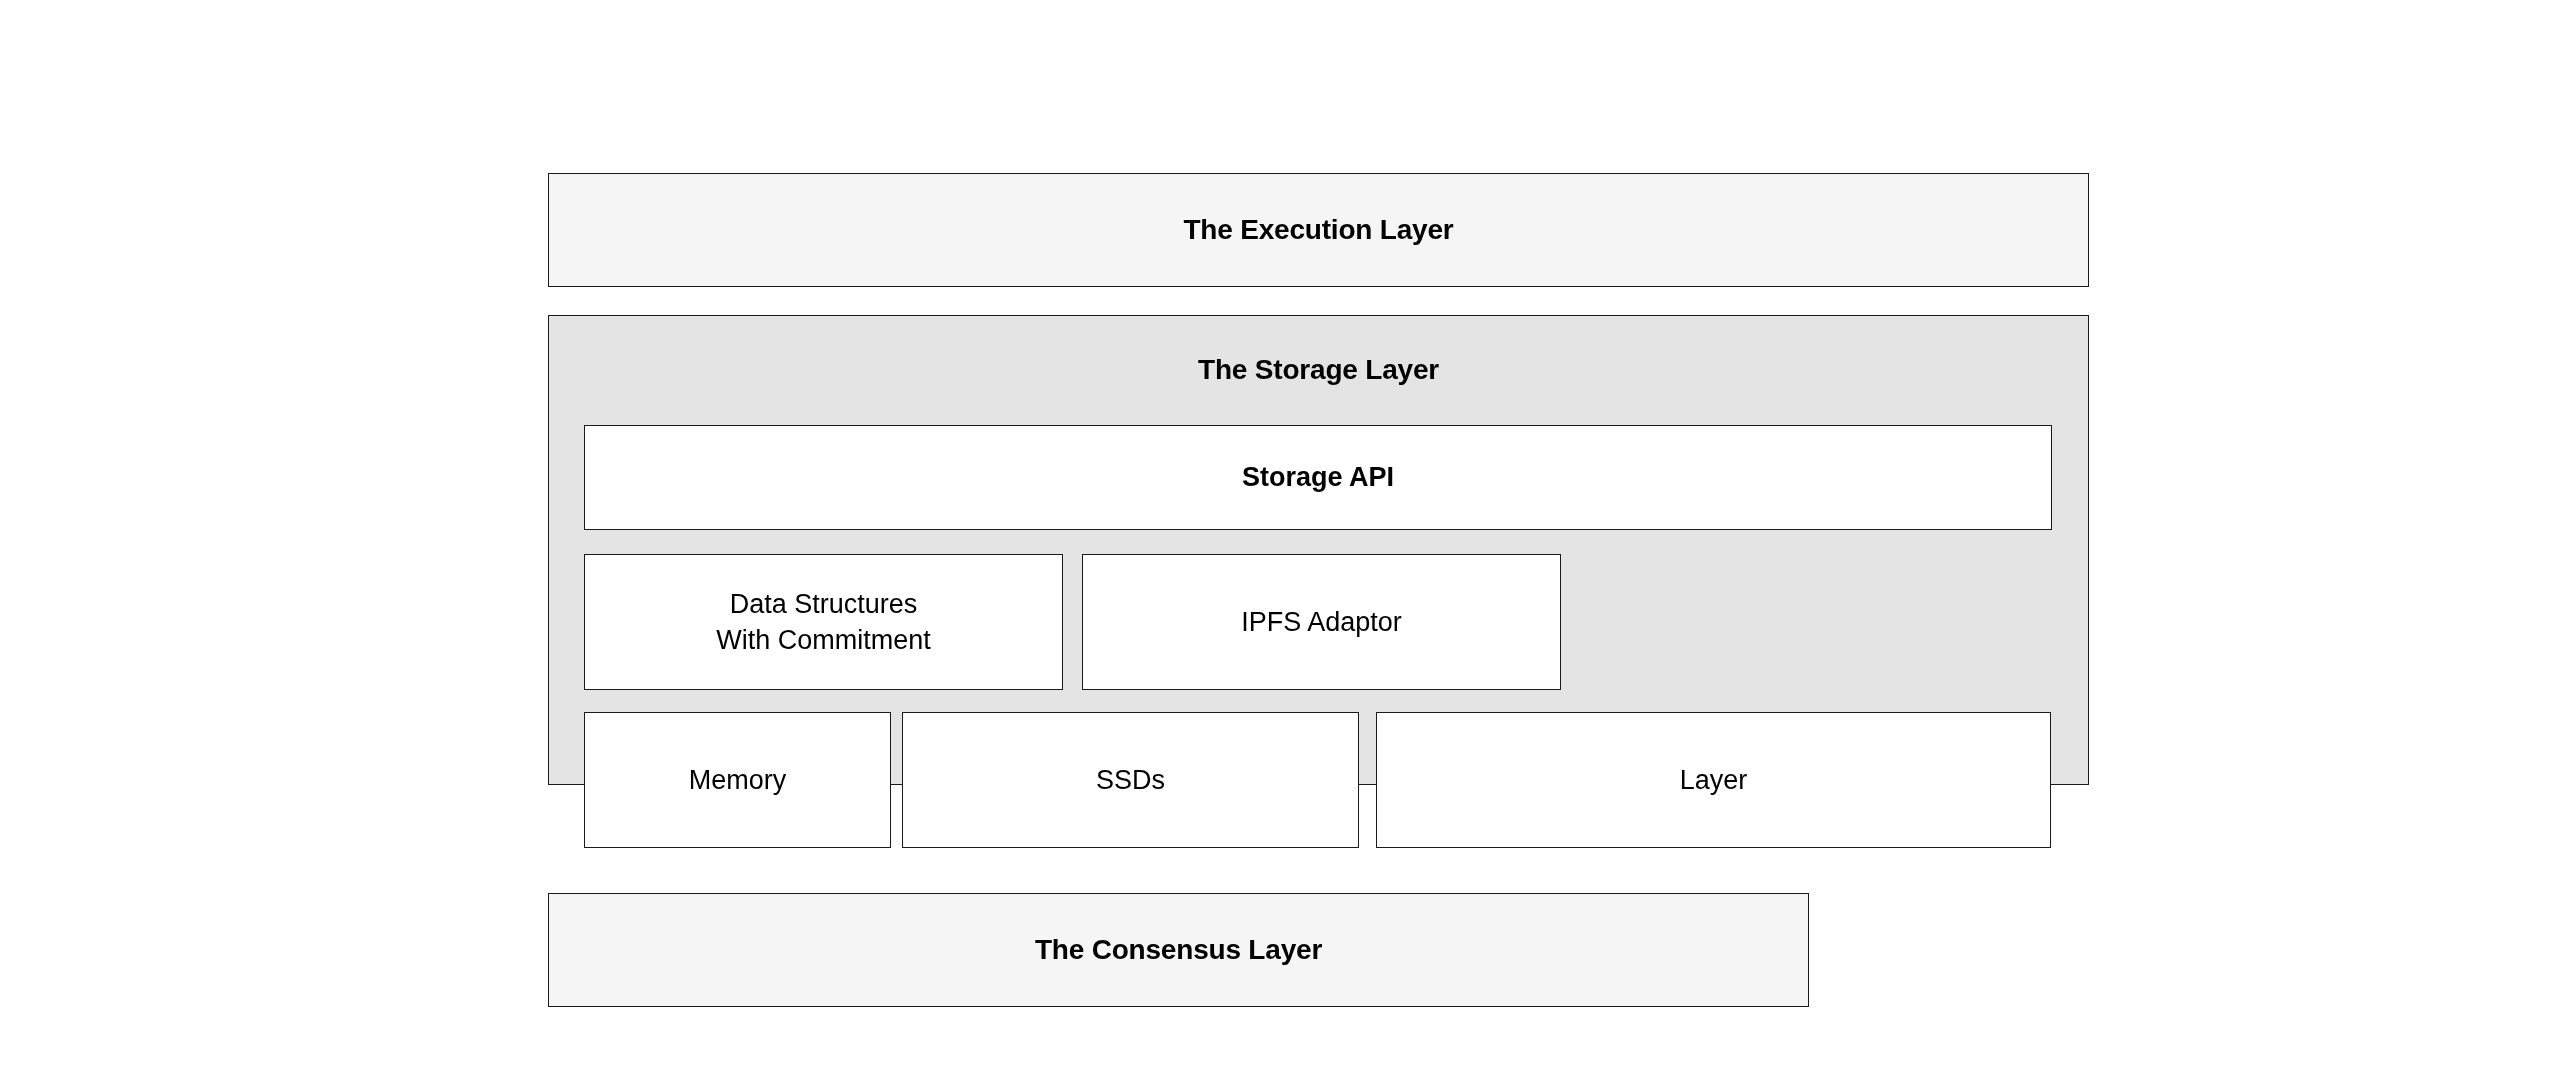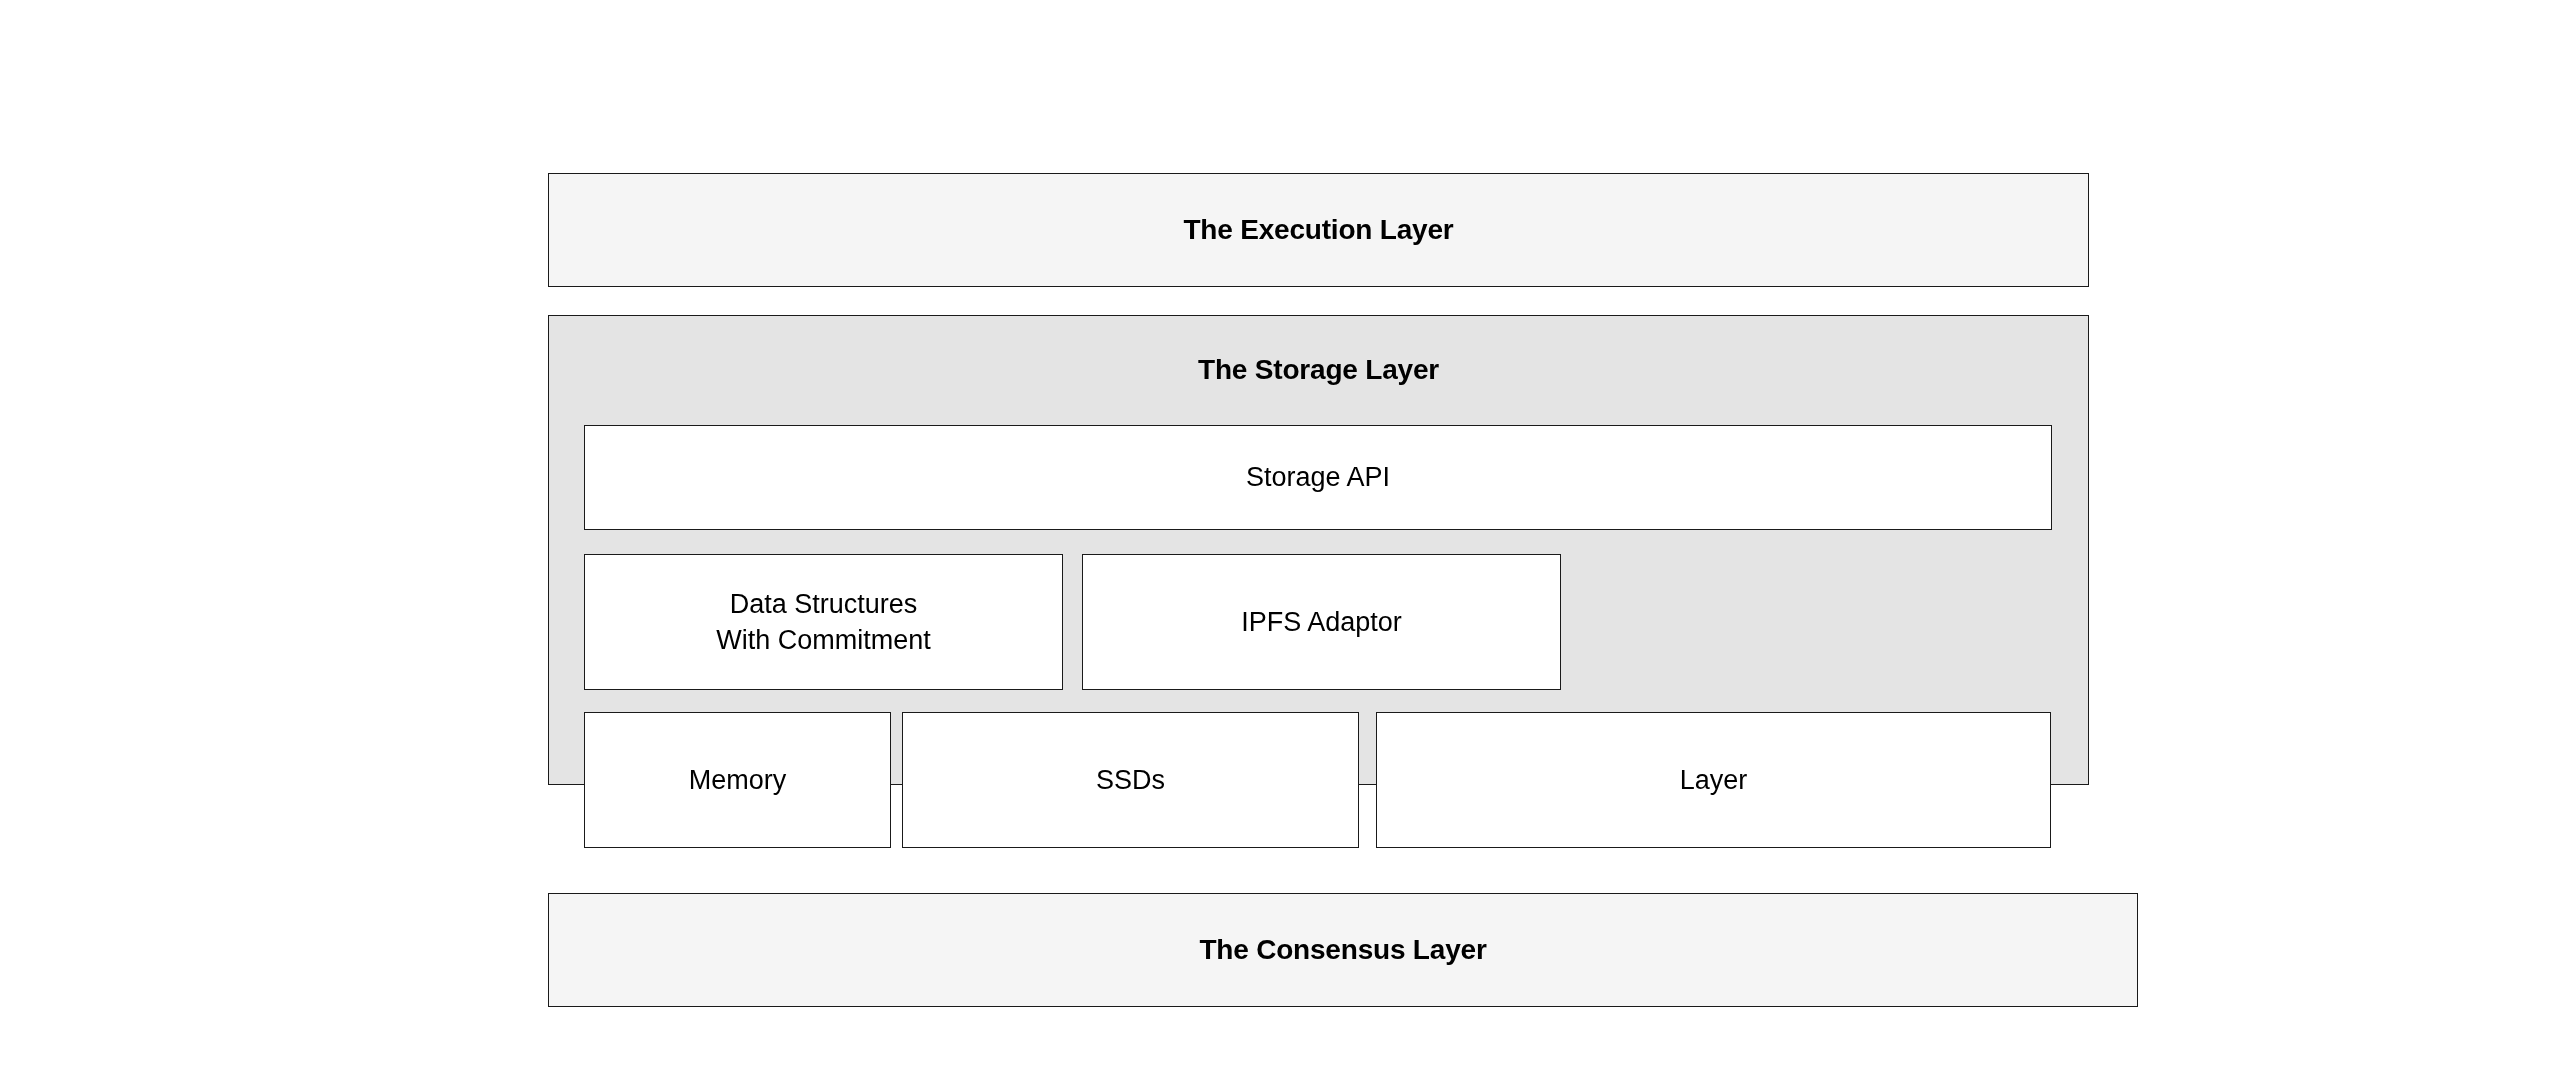--- a/index.html
+++ b/index.html
@@ -83,21 +83,21 @@
 <div id="stage">
 
   <div class="box layer-band" style="left:532px; top:157px; width:1541px; height:114px;">
     <span class="band-title">The Execution Layer</span>
   </div>
 
   <div class="layer-container" style="left:532px; top:299px; width:1541px; height:470px;">
 
     <div class="container-title">The Storage Layer</div>
 
-    <div class="box cell" style="left:35px; top:109px; width:1468px; height:105px;">
+    <div class="box cell" style="left:35px; top:109px; width:1468px; height:105px;font-weight:bold;">
       <span class="cell-label">Storage API</span>
     </div>
 
     <div class="box cell" style="left:35px; top:238px; width:479px; height:136px;">
       <span class="cell-label">Data Structures
 With Commitment</span>
     </div>
 
     <div class="box cell" style="left:533px; top:238px; width:479px; height:136px;">
       <span class="cell-label">IPFS Adaptor</span>
@@ -111,18 +111,18 @@
     <div class="box cell" style="left:353px; top:396px; width:457px; height:136px;">
       <span class="cell-label">SSDs</span>
     </div>
 
     <div class="box cell" style="left:827px; top:396px; width:675px; height:136px;">
       <span class="cell-label">Layer</span>
     </div>
 
   </div>
 
-  <div class="box layer-band" style="left:532px; top:877px; width:1590px; height:114px;">
+  <div class="box layer-band" style="left:532px; top:877px; width:1261px; height:114px;">
     <span class="band-title">The Consensus Layer</span>
   </div>
 
 </div>
 
 
 </body></html>

